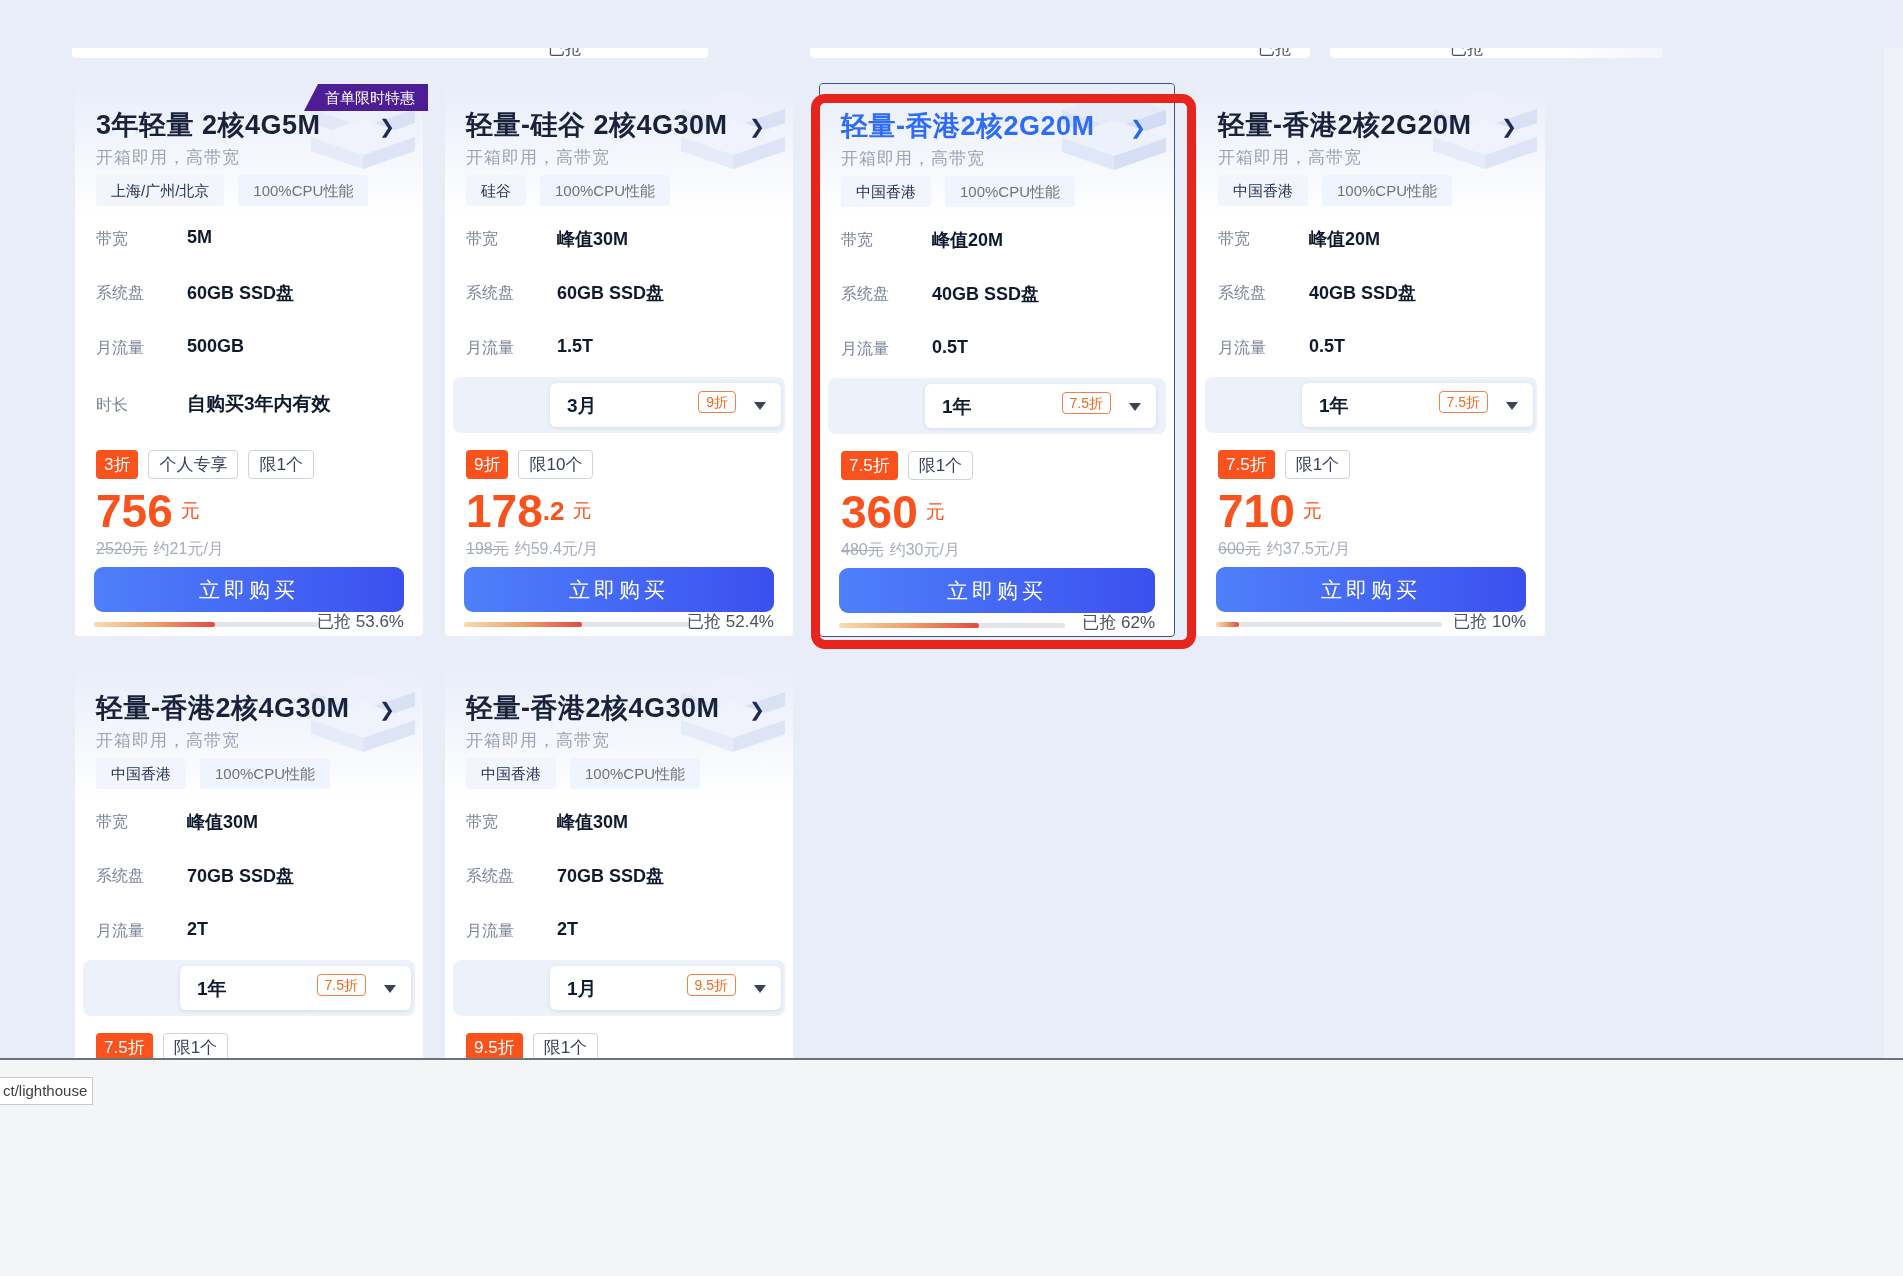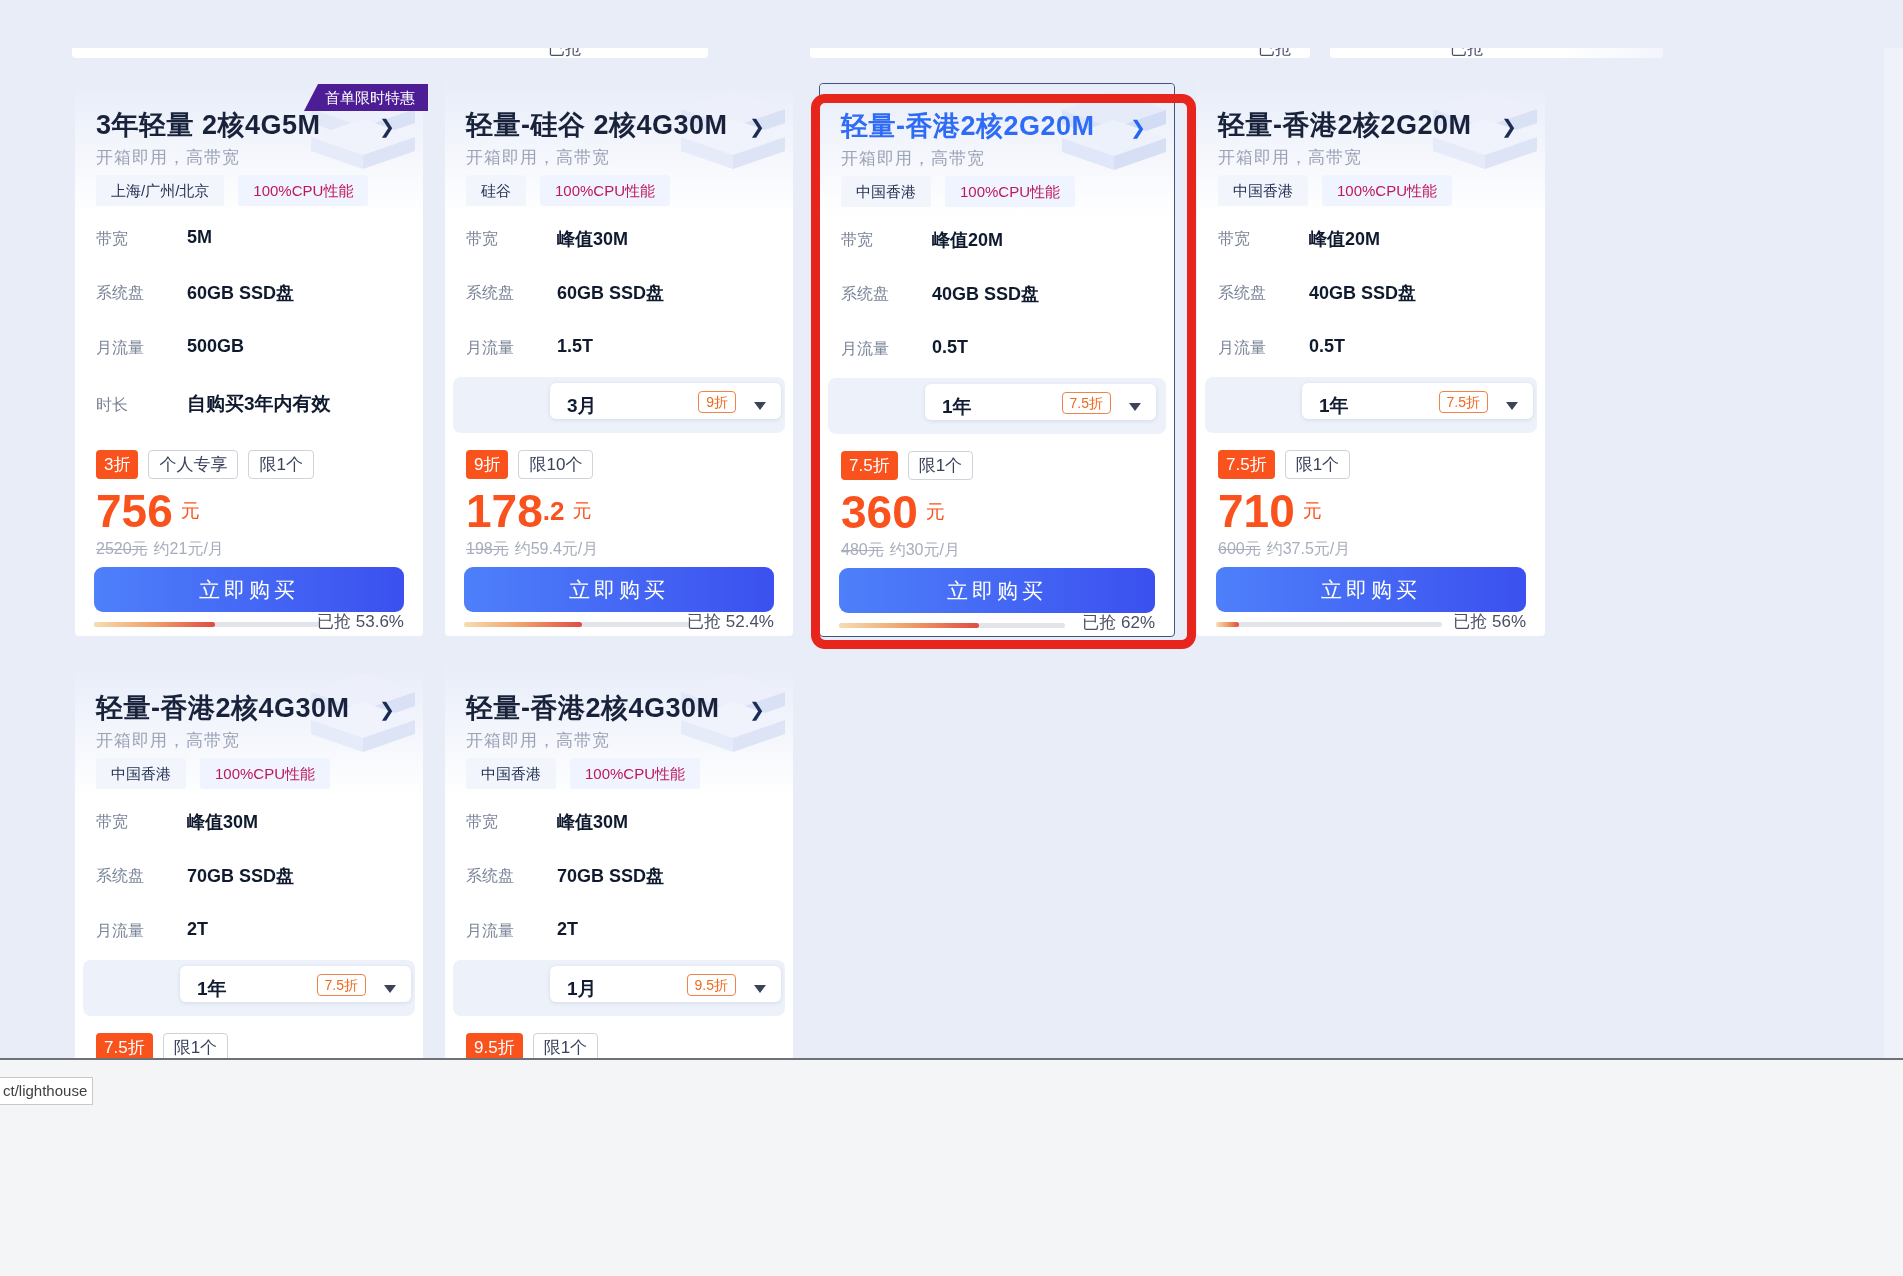--- a/index.html
+++ b/index.html
@@ -31,29 +31,29 @@
 
   .title{position:absolute;left:21px;top:24px;font-size:27px;font-weight:600;color:#18223b;
          letter-spacing:0.5px;white-space:nowrap;cursor:pointer;}
   .c3 .title{color:#2e6bf6;}
   .chev{position:absolute;right:28px;top:32px;font-size:19px;font-weight:700;color:#1d2c55;cursor:pointer;}
   .c3 .chev{color:#2468f2;}
   .subtitle{position:absolute;left:21px;top:63px;font-size:17px;color:#9aa3b6;letter-spacing:1px;}
   .tags{position:absolute;left:21px;top:92px;display:flex;gap:14px;}
   .tag{display:inline-block;height:31px;line-height:31px;padding:0 15px;background:#f2f5fc;
        border-radius:3px;font-size:15px;color:#253253;}
-  .tag.blue{color:#be185d;background:#f0f4fe;}
+  .tag.blue{color:#737373;background:#f0f4fe;}
 
   .srow{position:absolute;left:21px;right:16px;height:22px;}
   .s1{top:146px;} .s2{top:200px;} .s3{top:255px;} .s4{top:312px;}
   .slabel{font-size:16px;color:#7b8598;}
   .sval{position:absolute;left:91px;top:-2px;font-size:18px;font-weight:600;color:#0f1a2e;white-space:nowrap;}
 
   .duration-band{position:absolute;left:8px;right:8px;top:294px;height:56px;background:#edf1f9;border-radius:8px;}
-  .select{position:absolute;left:105px;top:300px;width:231px;height:36px;background:#fff;border-radius:6px;
+  .select{position:absolute;left:105px;top:300px;width:231px;height:44px;background:#fff;border-radius:6px;
           box-shadow:0 1px 4px rgba(40,60,110,.12);cursor:pointer;}
   .select .val{position:absolute;left:17px;top:10px;font-size:19px;font-weight:600;color:#111c33;}
   .select .badge{position:absolute;right:45px;top:8px;border:1px solid #f0824a;color:#ed6a1e;
                  font-size:14px;line-height:20px;padding:0 7px;border-radius:4px;background:#fff;}
   .select .caret{position:absolute;right:15px;top:19px;width:0;height:0;
                  border:6px solid transparent;border-top:8px solid #3c4356;}
   .dur-text{position:absolute;left:112px;top:308px;font-size:19px;font-weight:600;color:#0f1a2e;}
 
   .dtags{position:absolute;left:21px;top:367px;display:flex;gap:10px;align-items:center;}
   .dtag-fill{background:#f9521d;color:#fff;font-size:17px;font-weight:400;padding:3px 8px;border-radius:4px;}
@@ -266,21 +266,21 @@
     <div class="price">
           <span class="int">710</span>
           <span class="dec"></span>
           <span class="unit">元</span>
         </div>
     <div class="orig"><span class="strike">600元</span><span class="permo">约37.5元/月</span></div>
     <div class="buy">立即购买</div>
     <div class="progress-track">
           <div class="progress-fill" style="width: 10%;"></div>
         </div>
-    <div class="sold">已抢 56%</div>
+    <div class="sold">已抢 10%</div>
   </div>
 
   <div class="card c5">
     <svg class="illus" width="120" height="100" viewBox="0 0 120 100">
       <polygon points="62,6 114,24 62,42 10,24" fill="#edf0fb"></polygon>
           <polygon points="10,24 62,42 62,56 10,38" fill="#e2e8f7"></polygon>
       <polygon points="114,24 62,42 62,56 114,38" fill="#d9e1f5"></polygon>
           <polygon points="62,34 114,52 62,70 10,52" fill="#f1f3fc"></polygon>
       <polygon points="10,52 62,70 62,84 10,66" fill="#e6ebf9"></polygon>
           <polygon points="114,52 62,70 62,84 114,66" fill="#dde4f6"></polygon>

